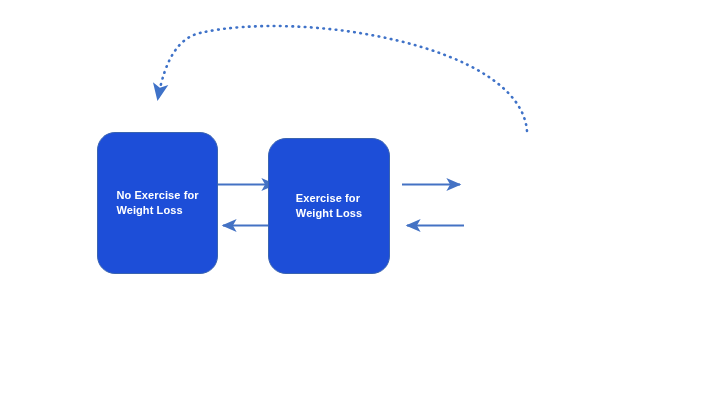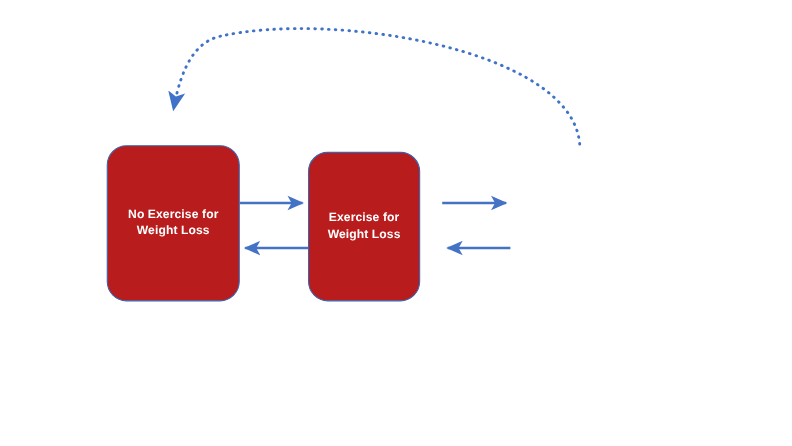--- a/index.html
+++ b/index.html
@@ -11,41 +11,41 @@
     position: relative;
     width: 720px;
     height: 405px;
     background: #ffffff;
     overflow: hidden;
     font-family: "Liberation Sans", sans-serif;
   }
   .node {
     position: absolute;
     box-sizing: border-box;
-    background: #b91c1c;
+    background: #1d4ed8;
     border: 1px solid #3A64B0;
     border-radius: 18px;
     display: flex;
     align-items: center;
     justify-content: center;
-    text-align: center;
+    text-align: left;
     color: #FFFFFF;
     font-size: 11px;
     font-weight: 700;
     line-height: 1.35;
     letter-spacing: 0.1px;
     user-select: none;
   }
   .node-label {
     display: block;
     white-space: pre-line;
     padding: 0 8px;
   }
   #node-no-exercise { left: 97px;  top: 132px; width: 121px; height: 142px; }
-  #node-exercise    { left: 280px; top: 138px; width: 102px; height: 136px; }
+  #node-exercise    { left: 268px; top: 138px; width: 122px; height: 136px; }
   #node-maladaptive { left: 464px; top: 132px; width: 119px; height: 142px; }
 
   .arrow-layer {
     position: absolute;
     left: 0;
     top: 0;
     width: 720px;
     height: 405px;
     pointer-events: none;
   }

